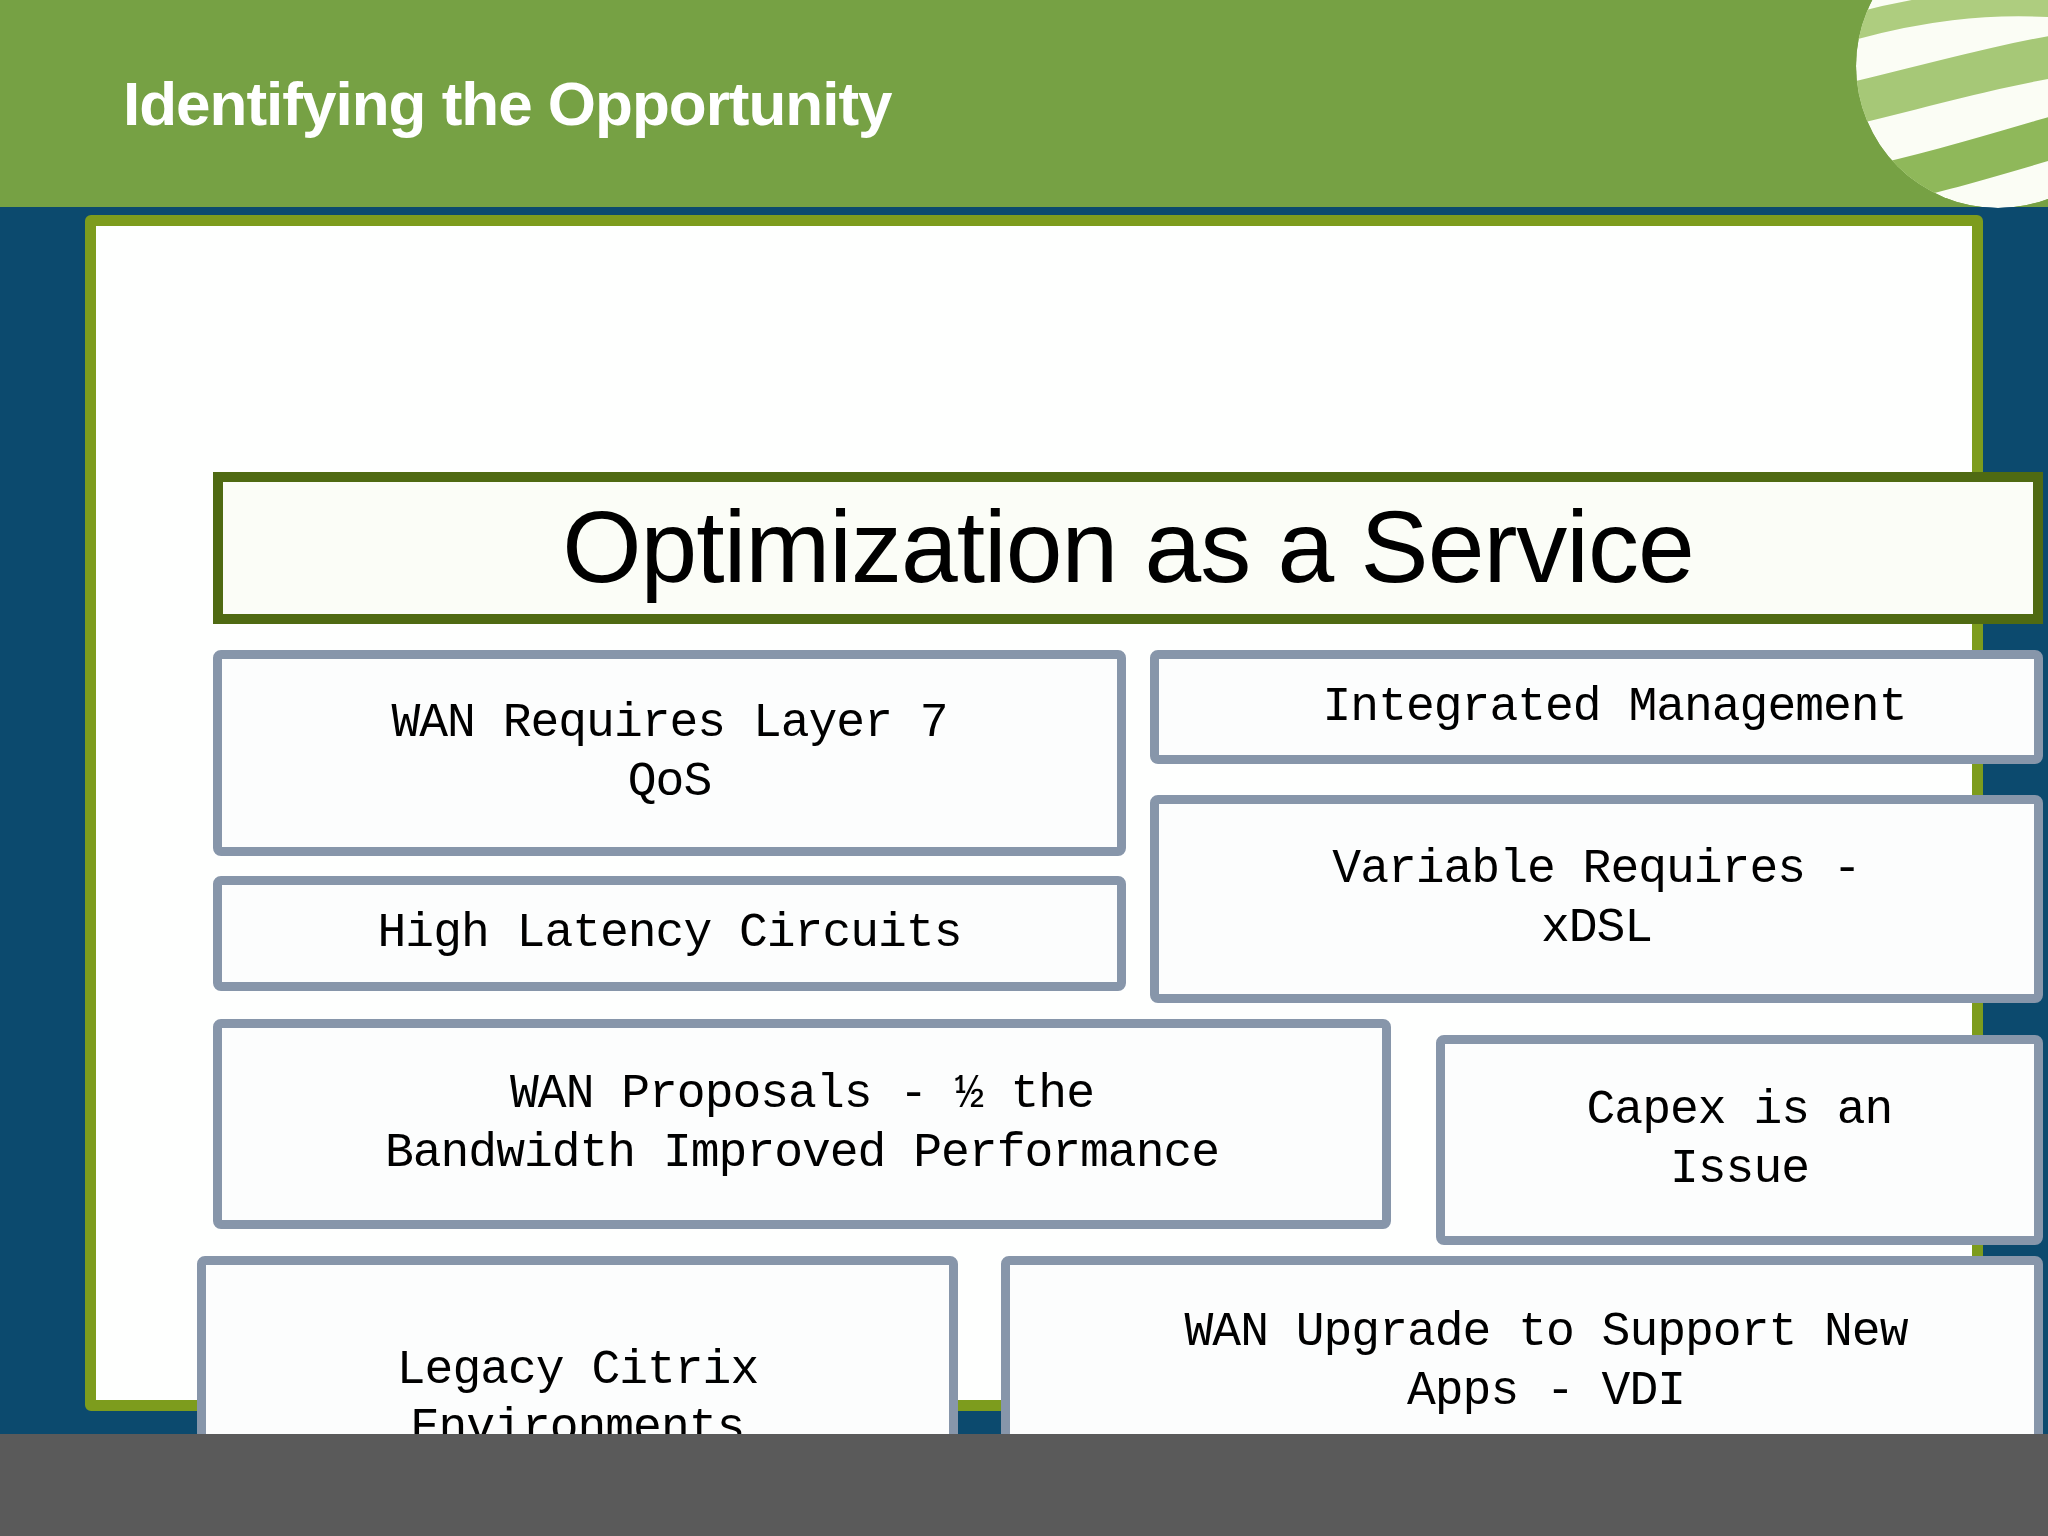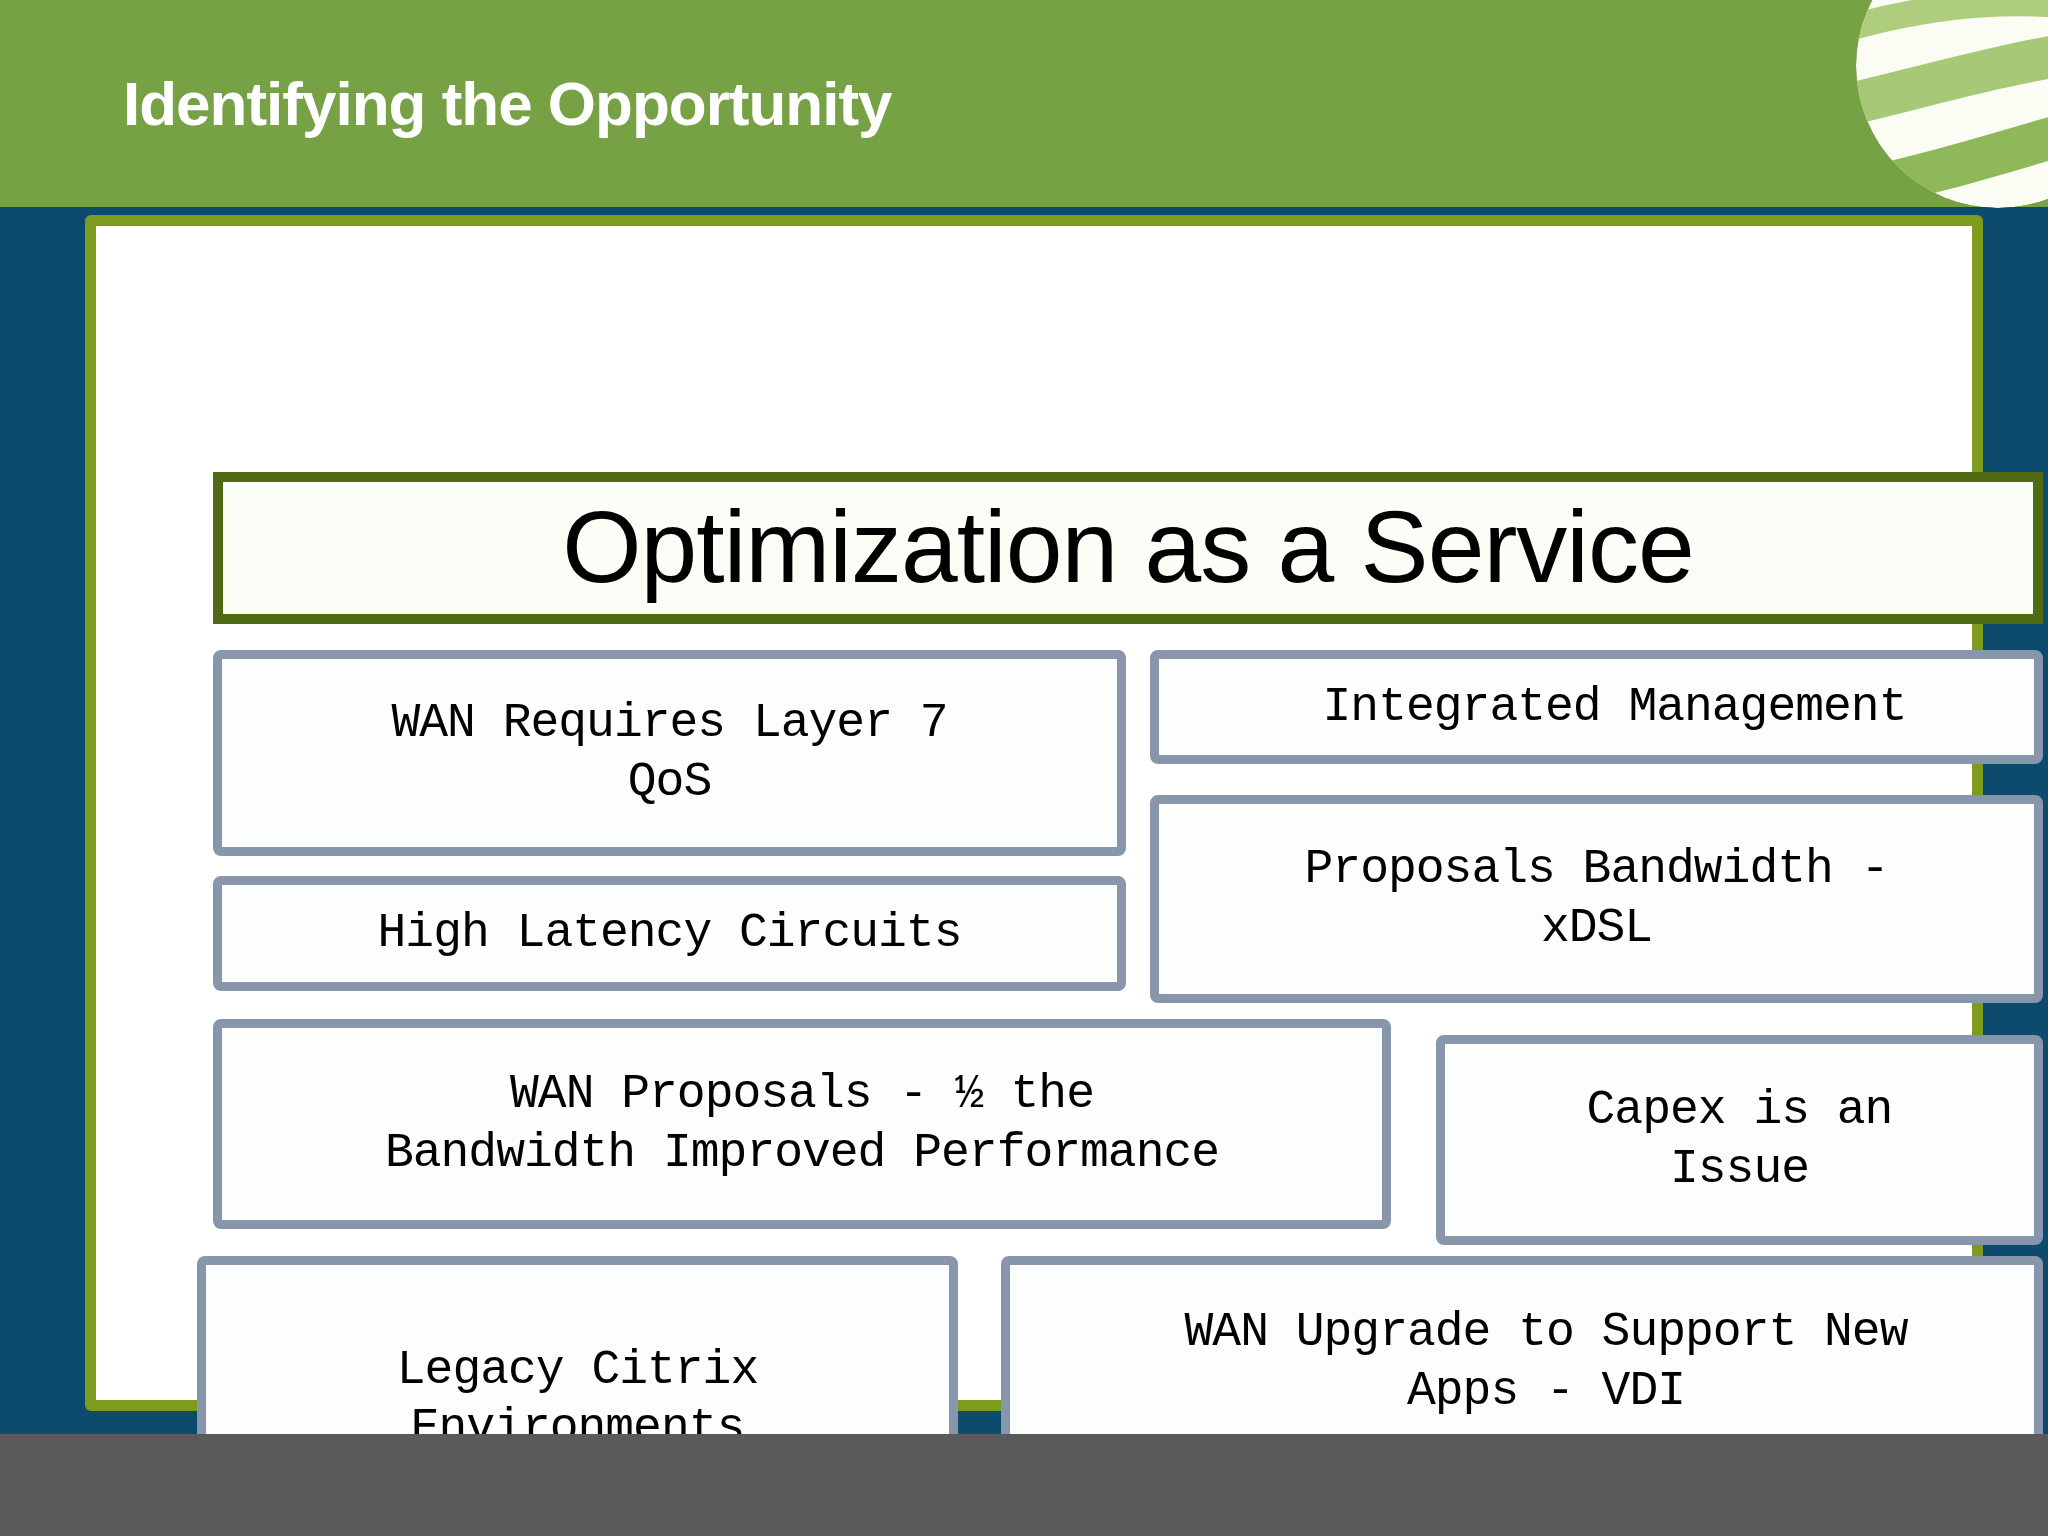--- a/index.html
+++ b/index.html
@@ -85,21 +85,21 @@
     <div class="box gray b0">
       <span>WAN Requires Layer 7
 QoS</span>
     </div>
 
     <div class="box gray b1">
       <span>Integrated Management</span>
     </div>
 
     <div class="box gray b2">
-      <span>Proposals Bandwidth -
+      <span>Variable Requires -
 xDSL</span>
     </div>
 
     <div class="box gray b4">
       <span>WAN Proposals - ½ the
 Bandwidth Improved Performance</span>
     </div>
 
     <div class="box gray b3">
       <span>High Latency Circuits</span>

